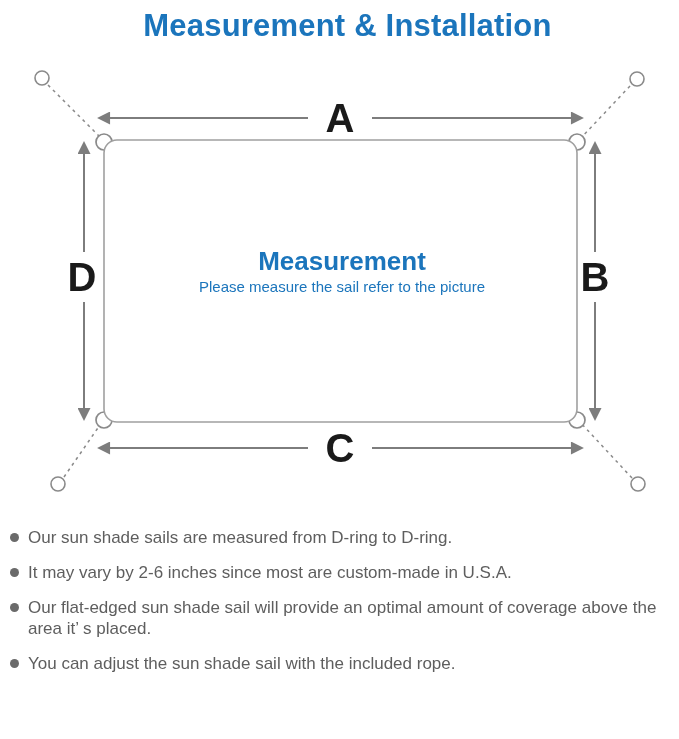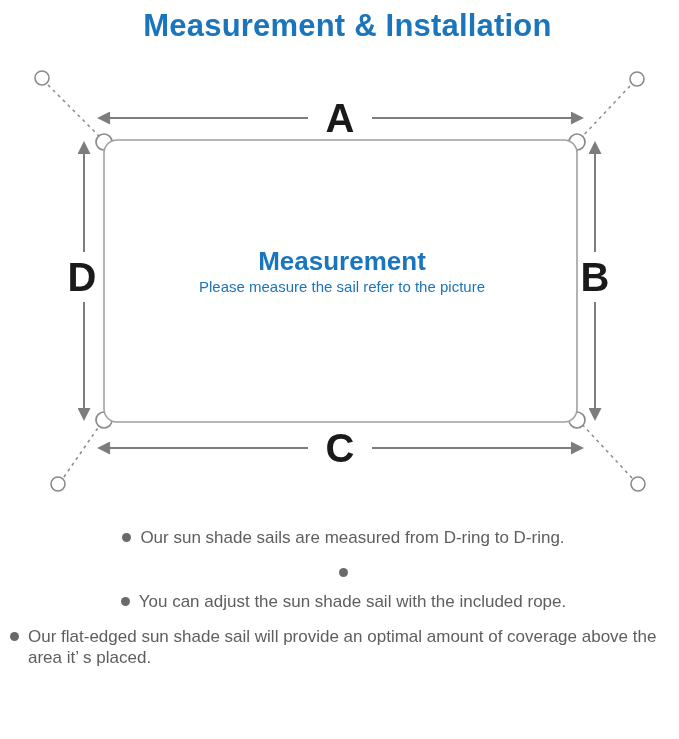--- a/index.html
+++ b/index.html
@@ -56,21 +56,20 @@
     list-style: none;
   }
   .note {
     display: flex;
     align-items: flex-start;
     gap: 9px;
     margin-bottom: 14px;
     font-size: 17px;
     line-height: 21px;
     color: #5e5e5e;
-    justify-content: center;
   }
   .dot {
     flex: none;
     width: 9px;
     height: 9px;
     margin-top: 6px;
     border-radius: 50%;
     background: #6a6a6a;
   }
   .note-text { display: block; }
@@ -136,24 +135,25 @@
     <text class="center-sub" x="342" y="292" text-anchor="middle">Please measure the sail refer to the picture</text>
   </svg>
 
   <ul class="notes">
     <li class="note">
       <span class="dot"></span>
       <span class="note-text">Our sun shade sails are measured from D-ring to D-ring.</span>
     </li>
     <li class="note">
       <span class="dot"></span>
+      <span class="note-text">It may vary by 2-6 inches since most are custom-made in U.S.A.</span>
+    </li>
+    <li class="note">
+      <span class="dot"></span>
+      <span class="note-text">Our flat-edged sun shade sail will provide an optimal amount of coverage above the area it’ s placed.</span>
     </li>
     <li class="note">
       <span class="dot"></span>
       <span class="note-text">You can adjust the sun shade sail with the included rope.</span>
-    </li>
-    <li class="note">
-      <span class="dot"></span>
-      <span class="note-text">Our flat-edged sun shade sail will provide an optimal amount of coverage above the area it’ s placed.</span>
     </li>
   </ul>
 
 </div>
 
 </body></html>

